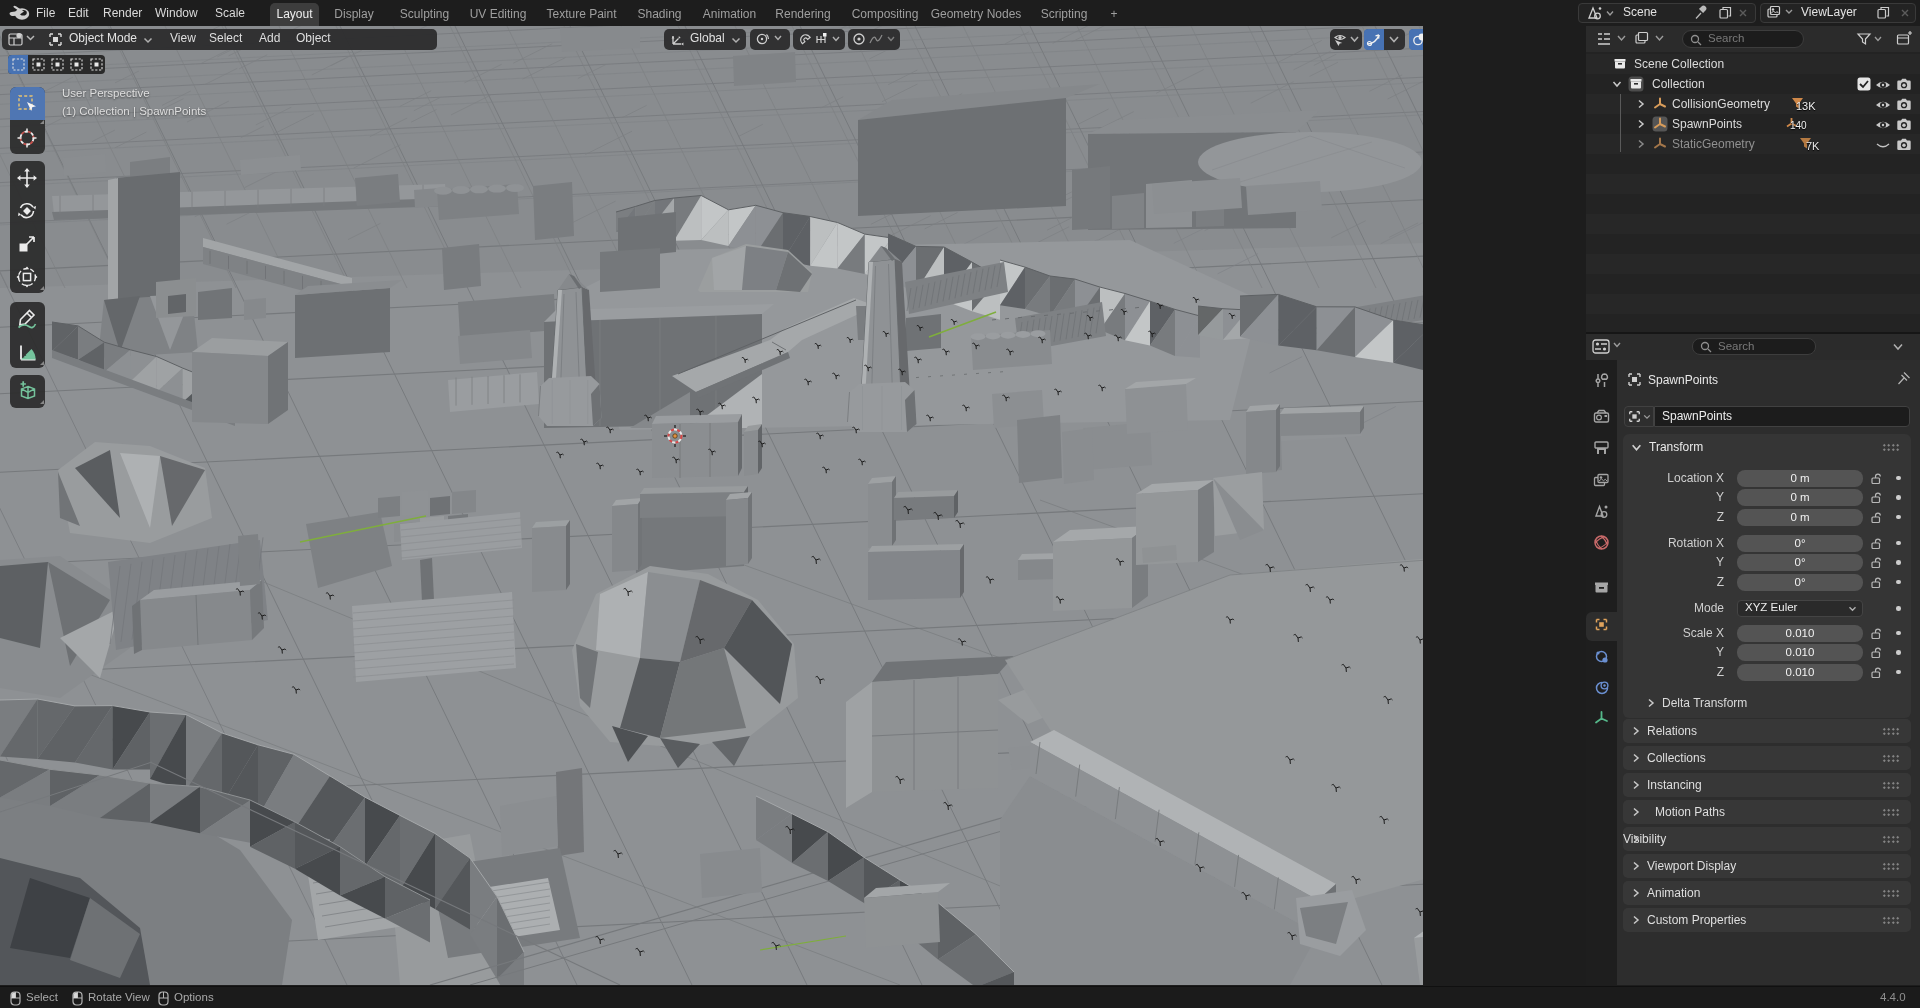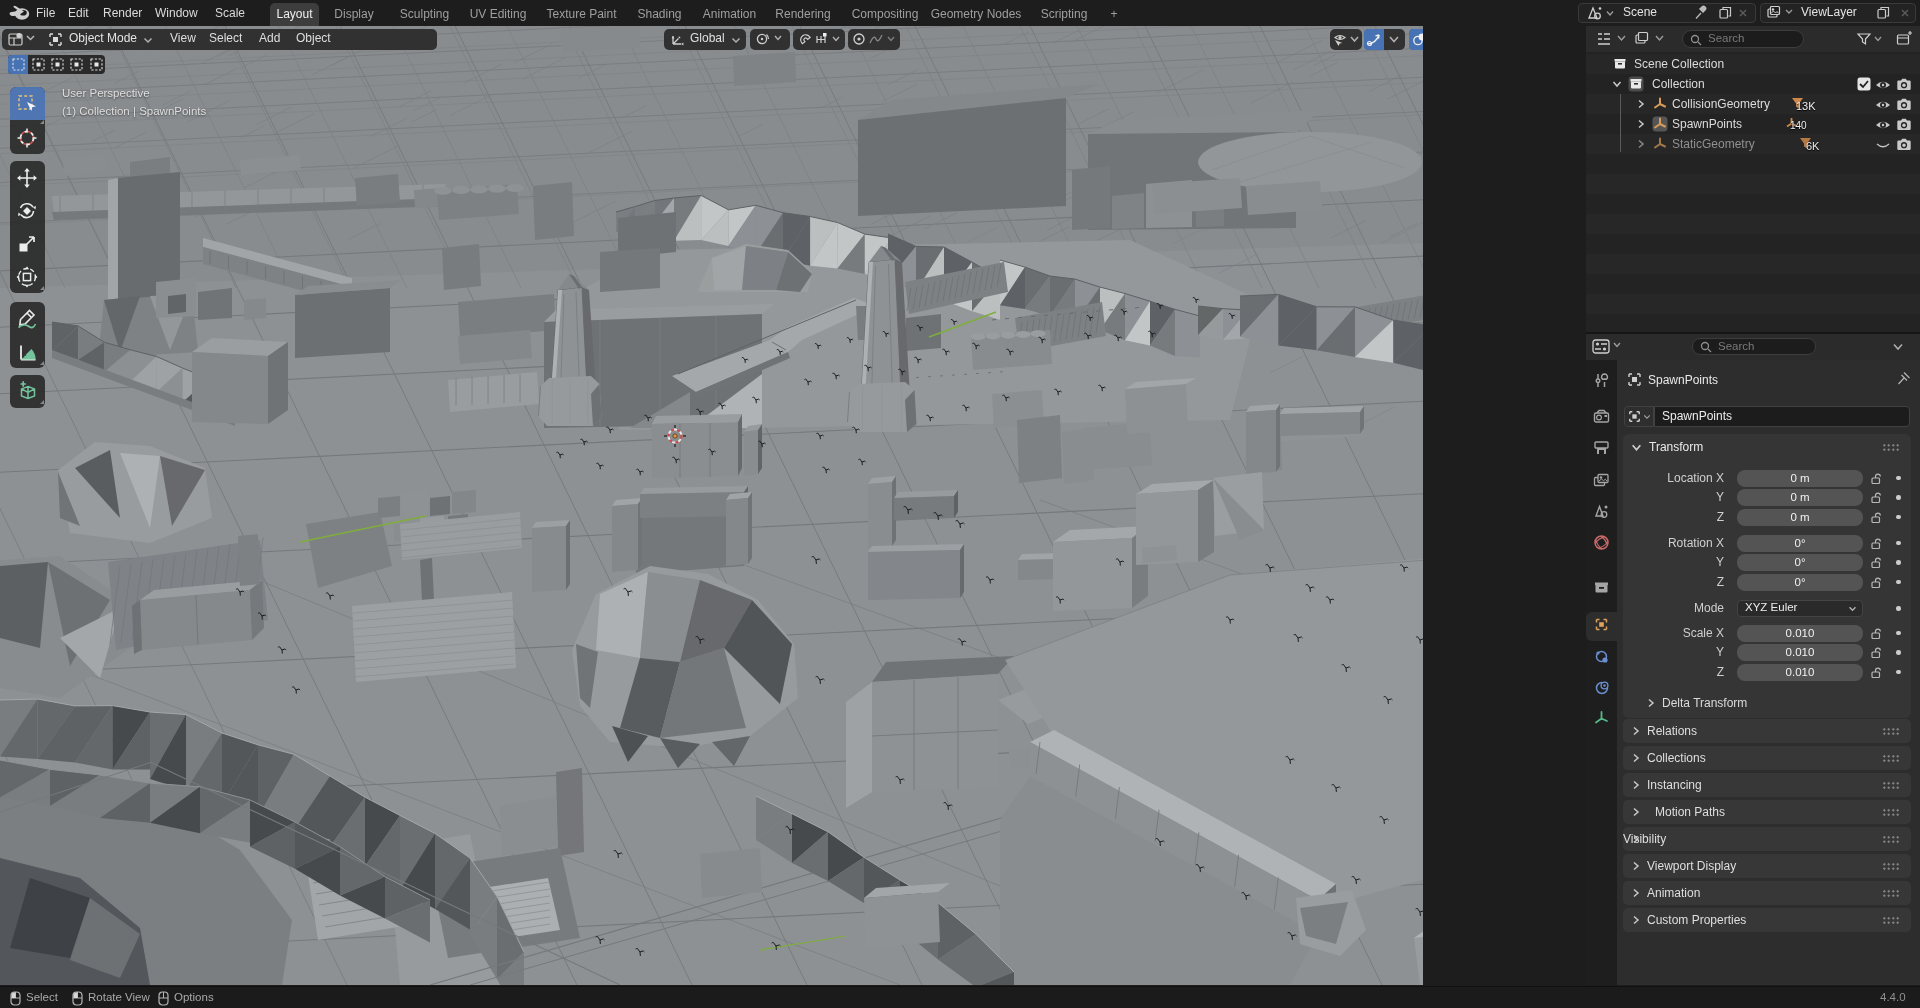--- a/index.html
+++ b/index.html
@@ -1578,21 +1578,21 @@
     <svg class="abs" style="left:50px;top:113px" width="10" height="10" viewBox="0 0 10 10">
       <path d="M3 1.5 L7 5 L3 8.5" fill="none" stroke="#8a8a8a" stroke-width="1.5"></path>
     </svg>
     <svg class="abs" style="left:66px;top:110px" width="16" height="16" viewBox="0 0 16 16">
       <path d="M8 8 L8 2.5 M8 8 L3 11.5 M8 8 L13 10.5" stroke="#a3764a" stroke-width="2" fill="none" stroke-linecap="round"></path>
     </svg>
     <div class="ol-row" style="top:108px;left:86px;color:#909090">StaticGeometry</div>
     <svg class="abs" style="left:212px;top:110px" width="15" height="15" viewBox="0 0 15 15">
       <path d="M2 2 h11 l-4 5.5 v5 l-3 -2 v-3 Z" fill="#b57a42"></path>
     </svg>
-    <div class="abs" style="left:220px;top:114px;color:#e8e8e8;font-size:11px;text-shadow:0 1px 1px #000">6K</div>
+    <div class="abs" style="left:220px;top:114px;color:#e8e8e8;font-size:11px;text-shadow:0 1px 1px #000">7K</div>
     <svg class="abs" style="left:289px;top:111px" width="16" height="16" viewBox="0 0 16 16">
       <path d="M2 7 Q8 12.5 14 7" fill="none" stroke="#c4c4c4" stroke-width="1.3"></path>
     </svg>
     <svg class="abs" style="left:310px;top:111px" width="16" height="16" viewBox="0 0 16 16">
       <path d="M5 3.5 l1.2 -1.7 h3.6 L11 3.5 h2.5 a1.2 1.2 0 0 1 1.2 1.2 v7 a1.2 1.2 0 0 1 -1.2 1.2 h-11 a1.2 1.2 0 0 1 -1.2 -1.2 v-7 a1.2 1.2 0 0 1 1.2 -1.2 Z" fill="#c8c8c8"></path>
       <circle cx="8" cy="8.2" r="3.1" fill="#262626"></circle>
       <circle cx="8" cy="8.2" r="1.7" fill="#c8c8c8"></circle>
     </svg>
     <div class="abs" style="left:0;top:306px;width:334px;height:2px;background:#161616"></div>
     <div class="abs" style="left:0;top:308px;width:334px;height:26px;background:#2b2b2b"></div>

